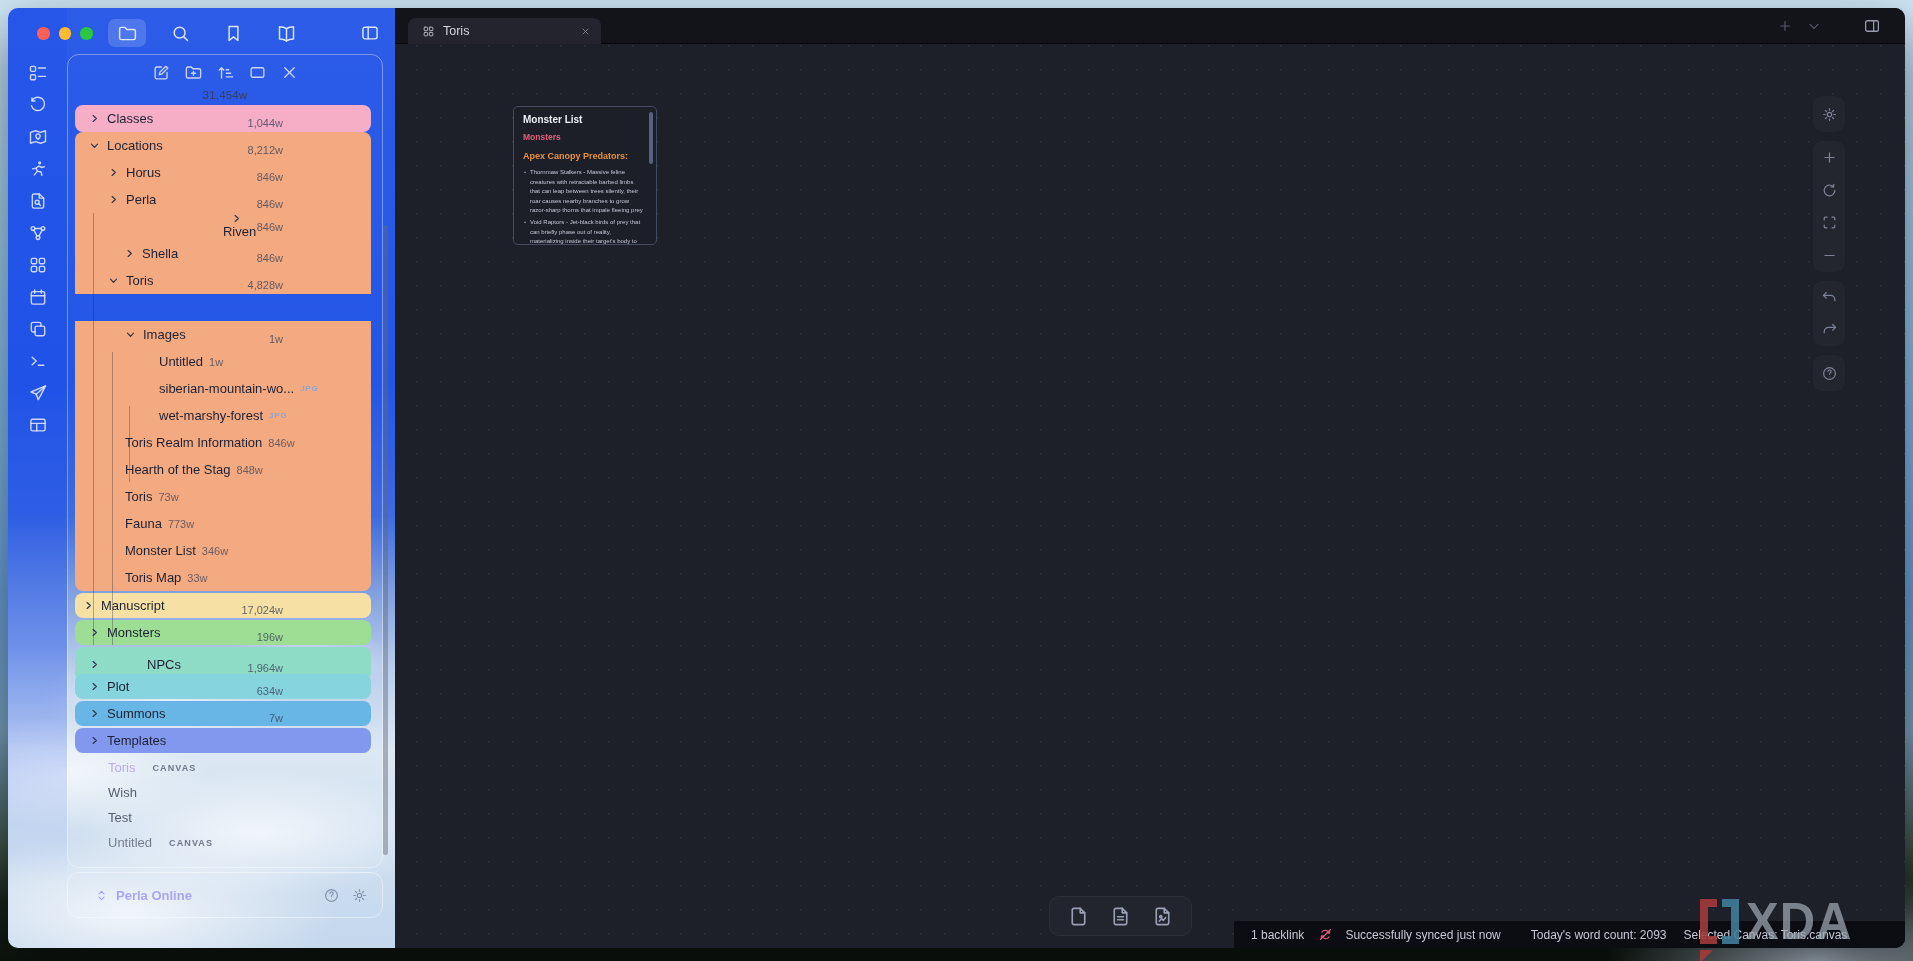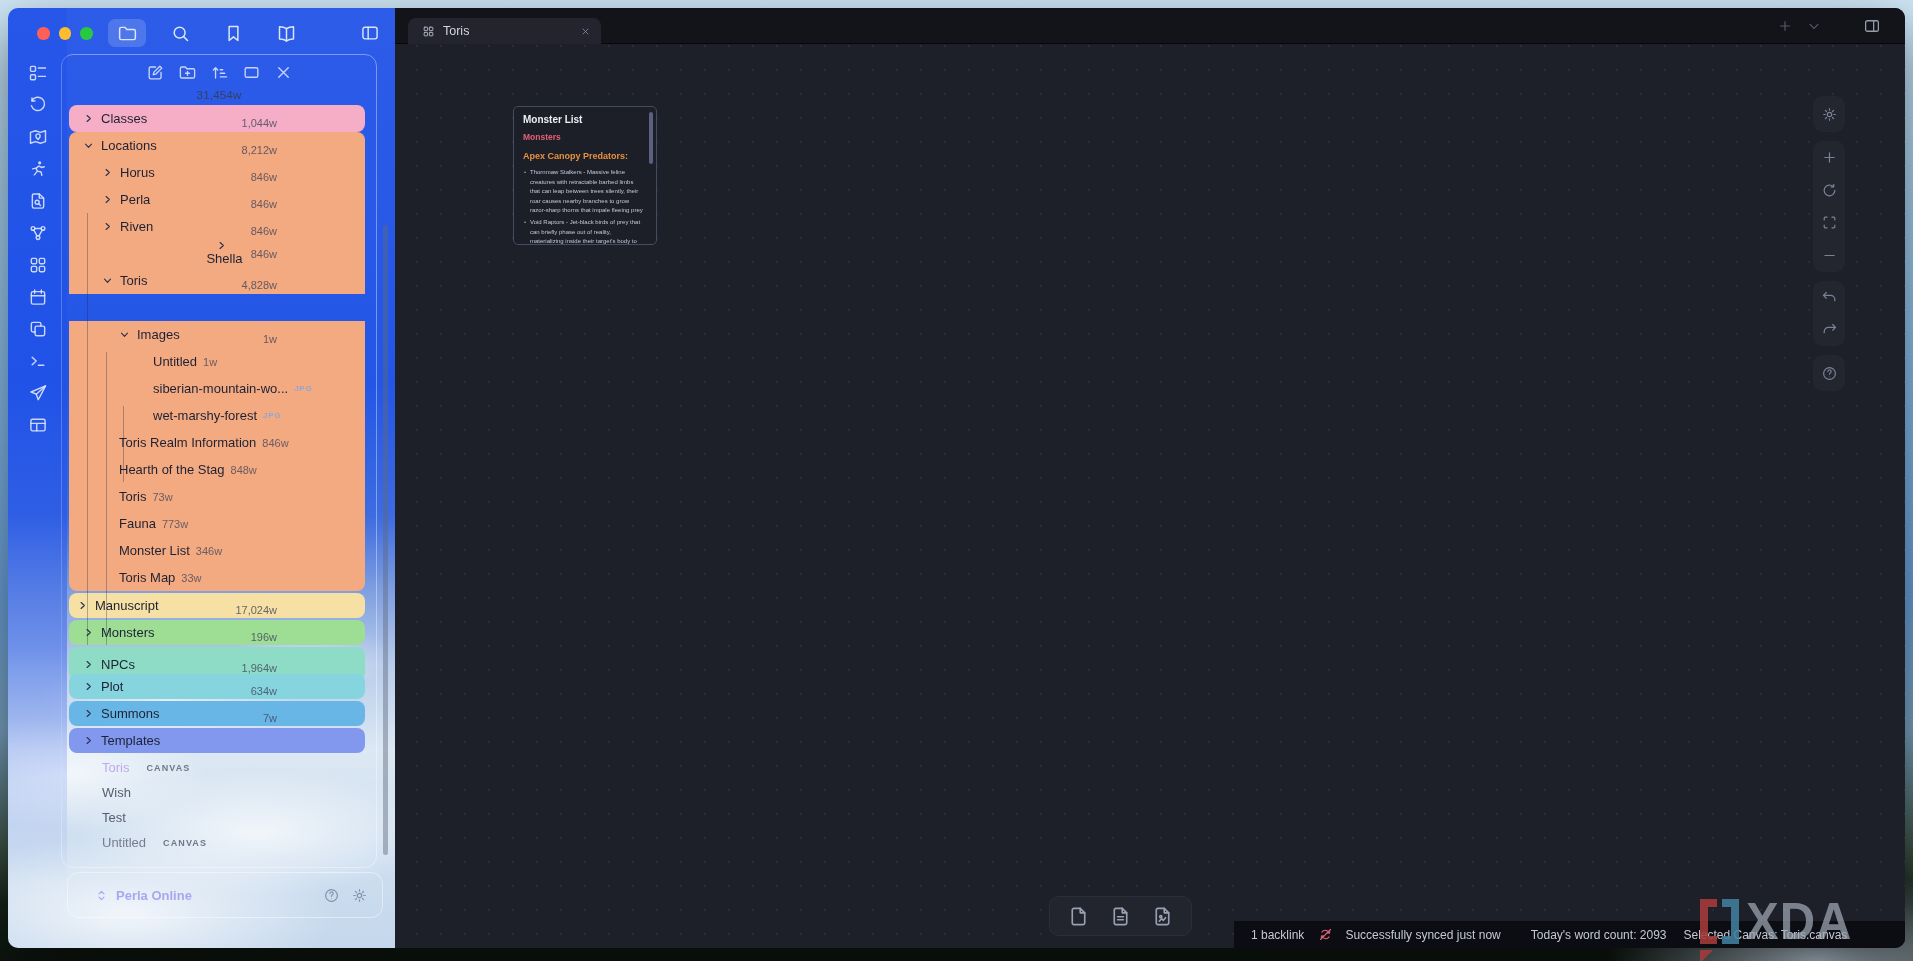--- a/index.html
+++ b/index.html
@@ -36,21 +36,21 @@
   .traffic span { width:12.5px; height:12.5px; border-radius:50%; display:block; }
   .tl-close{ background:#ff5f57; } .tl-min{ background:#febc2e; } .tl-zoom{ background:#28c840; }
 
   .top-toolbar { position:absolute; left:100px; top:11px; height:28px; display:flex; align-items:center; gap:15px; z-index:4; }
   .tb-btn { width:38px; height:28px; border-radius:7px; display:flex; align-items:center; justify-content:center; color:#dde5fb; }
   .tb-btn .icon{ width:21px; height:21px; }
   .tb-btn.active { background:rgba(255,255,255,.17); }
   .sb-toggle { position:absolute; left:352px; top:15px; width:20px; height:20px; color:#dde5fb; z-index:4; }
 
   
-  .panel { position:absolute; left:53px; top:46px; width:316px; height:814px; border:1px solid rgba(255,255,255,.38);
+  .panel { position:absolute; left:59px; top:46px; width:316px; height:814px; border:1px solid rgba(255,255,255,.38);
     border-radius:12px; z-index:2; }
   .panel-header { position:absolute; left:0; top:8px; width:100%; display:flex; justify-content:center; gap:13px; }
   .panel-header .icon { width:19px; height:19px; color:rgba(237,242,254,.82); cursor:pointer; }
   .total-words { position:absolute; top:34px; width:100%; text-align:center; font-size:11.5px; color:#36405f; letter-spacing:.2px; }
 
   .tree { position:absolute; left:0; top:0; width:100%; height:100%; }
   .trow { position:absolute; left:7px; width:296px; display:flex; align-items:center; font-size:13px; color:#1d2134; cursor:pointer; }
   .trow .chev { width:11px; height:11px; color:#2e3550; margin-right:7px; flex:0 0 11px; }
   .trow .lbl { white-space:nowrap; }
   .trow .cnt { position:absolute; right:88px; font-size:11px; color:rgba(60,66,90,.78);margin-top:8px; }
@@ -320,30 +320,30 @@
           </div>
           <div class="trow" style="top: 131px; height: 27px; background: rgb(244, 170, 128); padding-left: 33px;">
             <span class="icon chev">
               <svg viewBox="0 0 24 24" fill="none" stroke="currentColor" stroke-width="2.6" stroke-linecap="round" stroke-linejoin="round">
                 <path d="m9 5.5 7 6.5-7 6.5"></path>
               </svg>
             </span>
             <span class="lbl">Perla</span>
             <span class="cnt">846w</span>
           </div>
-          <div class="trow" style="top: 158px; height: 27px; background: rgb(244, 170, 128); padding-left: 33px;">
+          <div class="trow" style="top: 158px; height: 27px; background: rgb(244, 170, 128); padding-left: 33px; flex-direction: column;">
             <span class="icon chev">
               <svg viewBox="0 0 24 24" fill="none" stroke="currentColor" stroke-width="2.6" stroke-linecap="round" stroke-linejoin="round">
                 <path d="m9 5.5 7 6.5-7 6.5"></path>
               </svg>
             </span>
             <span class="lbl">Riven</span>
             <span class="cnt">846w</span>
           </div>
-          <div class="trow" style="top: 185px; height: 27px; background: rgb(244, 170, 128); padding-left: 15px; flex-direction: column;">
+          <div class="trow" style="top: 185px; height: 27px; background: rgb(244, 170, 128); padding-left: 49px;">
             <span class="icon chev">
               <svg viewBox="0 0 24 24" fill="none" stroke="currentColor" stroke-width="2.6" stroke-linecap="round" stroke-linejoin="round">
                 <path d="m9 5.5 7 6.5-7 6.5"></path>
               </svg>
             </span>
             <span class="lbl">Shella</span>
             <span class="cnt">846w</span>
           </div>
           <div class="trow" style="top: 212px; height: 27px; background: rgb(244, 170, 128); padding-left: 33px;">
             <span class="icon chev">
@@ -410,21 +410,21 @@
           </div>
           <div class="trow" style="top: 565px; height: 25px; background: rgb(158, 221, 148); border-radius: 8px; padding-left: 14px;">
             <span class="icon chev">
               <svg viewBox="0 0 24 24" fill="none" stroke="currentColor" stroke-width="2.6" stroke-linecap="round" stroke-linejoin="round">
                 <path d="m9 5.5 7 6.5-7 6.5"></path>
               </svg>
             </span>
             <span class="lbl">Monsters</span>
             <span class="cnt">196w</span>
           </div>
-          <div class="trow" style="top: 592px; height: 34px; background: rgb(143, 220, 198); border-radius: 8px; padding-left: 14px;">
+          <div class="trow" style="top: 592px; height: 34px; background: rgb(143, 220, 198); border-radius: 8px; padding-left: 14px; gap: 40px;">
             <span class="icon chev">
               <svg viewBox="0 0 24 24" fill="none" stroke="currentColor" stroke-width="2.6" stroke-linecap="round" stroke-linejoin="round">
                 <path d="m9 5.5 7 6.5-7 6.5"></path>
               </svg>
             </span>
             <span class="lbl">NPCs</span>
             <span class="cnt">1,964w</span>
           </div>
           <div class="trow" style="top: 619px; height: 25px; background: rgb(134, 212, 222); border-radius: 8px; padding-left: 14px;">
             <span class="icon chev">

